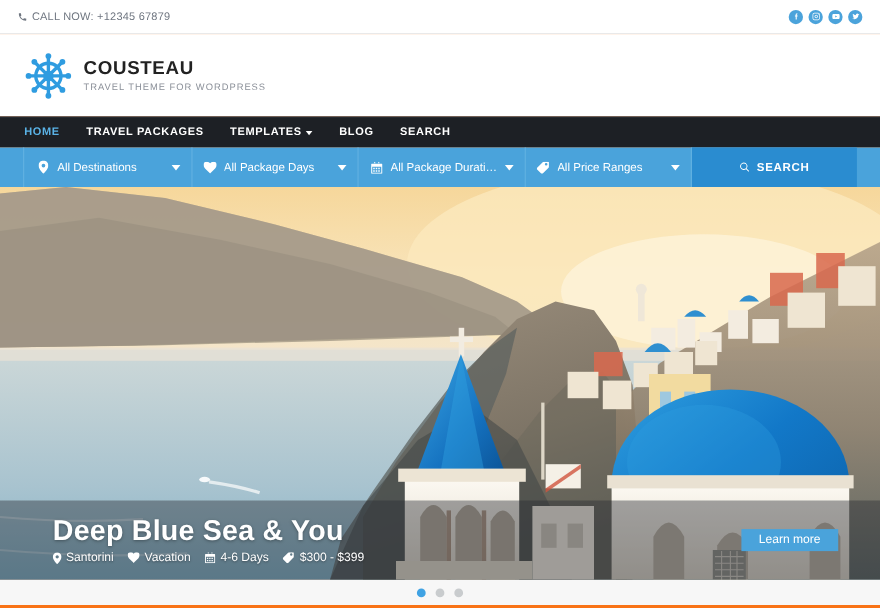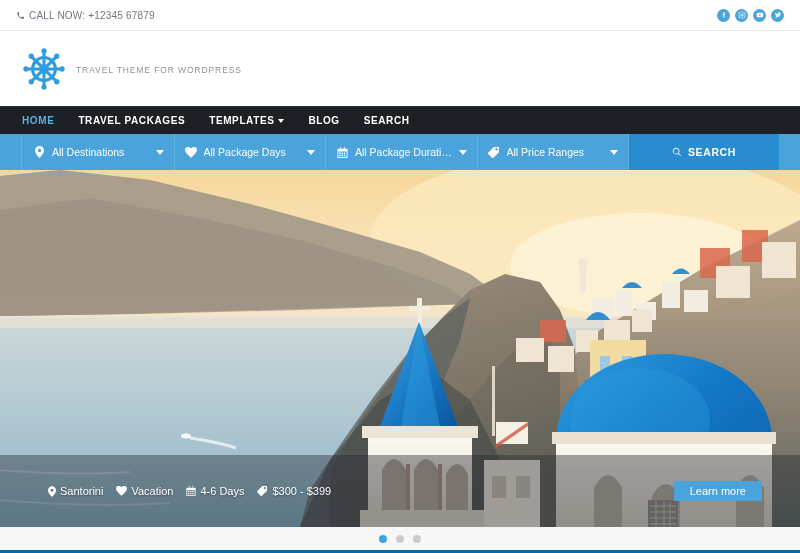--- a/index.html
+++ b/index.html
@@ -3,21 +3,21 @@
 <meta charset="utf-8">
 <title>Cousteau Travel Theme</title>
 <style>
   * { box-sizing: border-box; margin: 0; padding: 0; }
   html, body {
     width: 800px; height: 553px;
     font-family: "Liberation Sans", sans-serif;
     background: #ffffff;
     overflow: hidden;
   }
-  .page { position: relative; width: 800px; height: 553px; background:#0369a1; }
+  .page { position: relative; width: 800px; height: 553px; background:#f97316; }
 
   
   .topbar {
     height: 31px; width: 100%;
     display: flex; align-items: center; justify-content: space-between;
     padding: 0 16px;
     border-bottom: 1px solid #e9e9e9;
     background:#fff;
   }
   .phone {
@@ -195,20 +195,21 @@
           <circle cx="9" cy="50" r="6"></circle>
           <circle cx="91" cy="50" r="6"></circle>
           <circle cx="21" cy="21" r="6"></circle>
           <circle cx="79" cy="79" r="6"></circle>
           <circle cx="79" cy="21" r="6"></circle>
           <circle cx="21" cy="79" r="6"></circle>
         </g>
       </svg>
     </div>
     <div>
+      <div class="brand-name">COUSTEAU</div>
       <div class="brand-tag">TRAVEL THEME FOR WORDPRESS</div>
     </div>
   </div>
 
   <nav class="nav">
     <span class="nav-item active">
       <span>HOME</span>
     </span>
     <span class="nav-item">
       <span>TRAVEL PACKAGES</span>
@@ -432,20 +433,21 @@
 
         <rect x="492" y="196" width="3" height="70" fill="#ddd6c6"></rect>
 
         <path d="M0 300 q70 6 130 2" stroke="#d6e4ea" stroke-width="2" fill="none" opacity="0.6"></path>
         <path d="M0 330 q90 8 170 3" stroke="#cfe0e8" stroke-width="2" fill="none" opacity="0.5"></path>
       </svg>
     </div>
 
     <div class="caption">
       <div class="cap-left">
+        <div class="cap-title">Deep Blue Sea &amp; You</div>
         <div class="cap-meta">
           <span class="meta">
             <span>
               <svg width="8" height="11" viewBox="0 0 24 32">
                   <path d="M12 0C5.4 0 0 5.4 0 12c0 9 12 20 12 20s12-11 12-20C24 5.4 18.6 0 12 0zm0 16.5A4.5 4.5 0 1 1 16.5 12 4.5 4.5 0 0 1 12 16.5z"></path>
                 </svg>
             </span>
             <span>Santorini</span>
           </span>
           <span class="meta">

